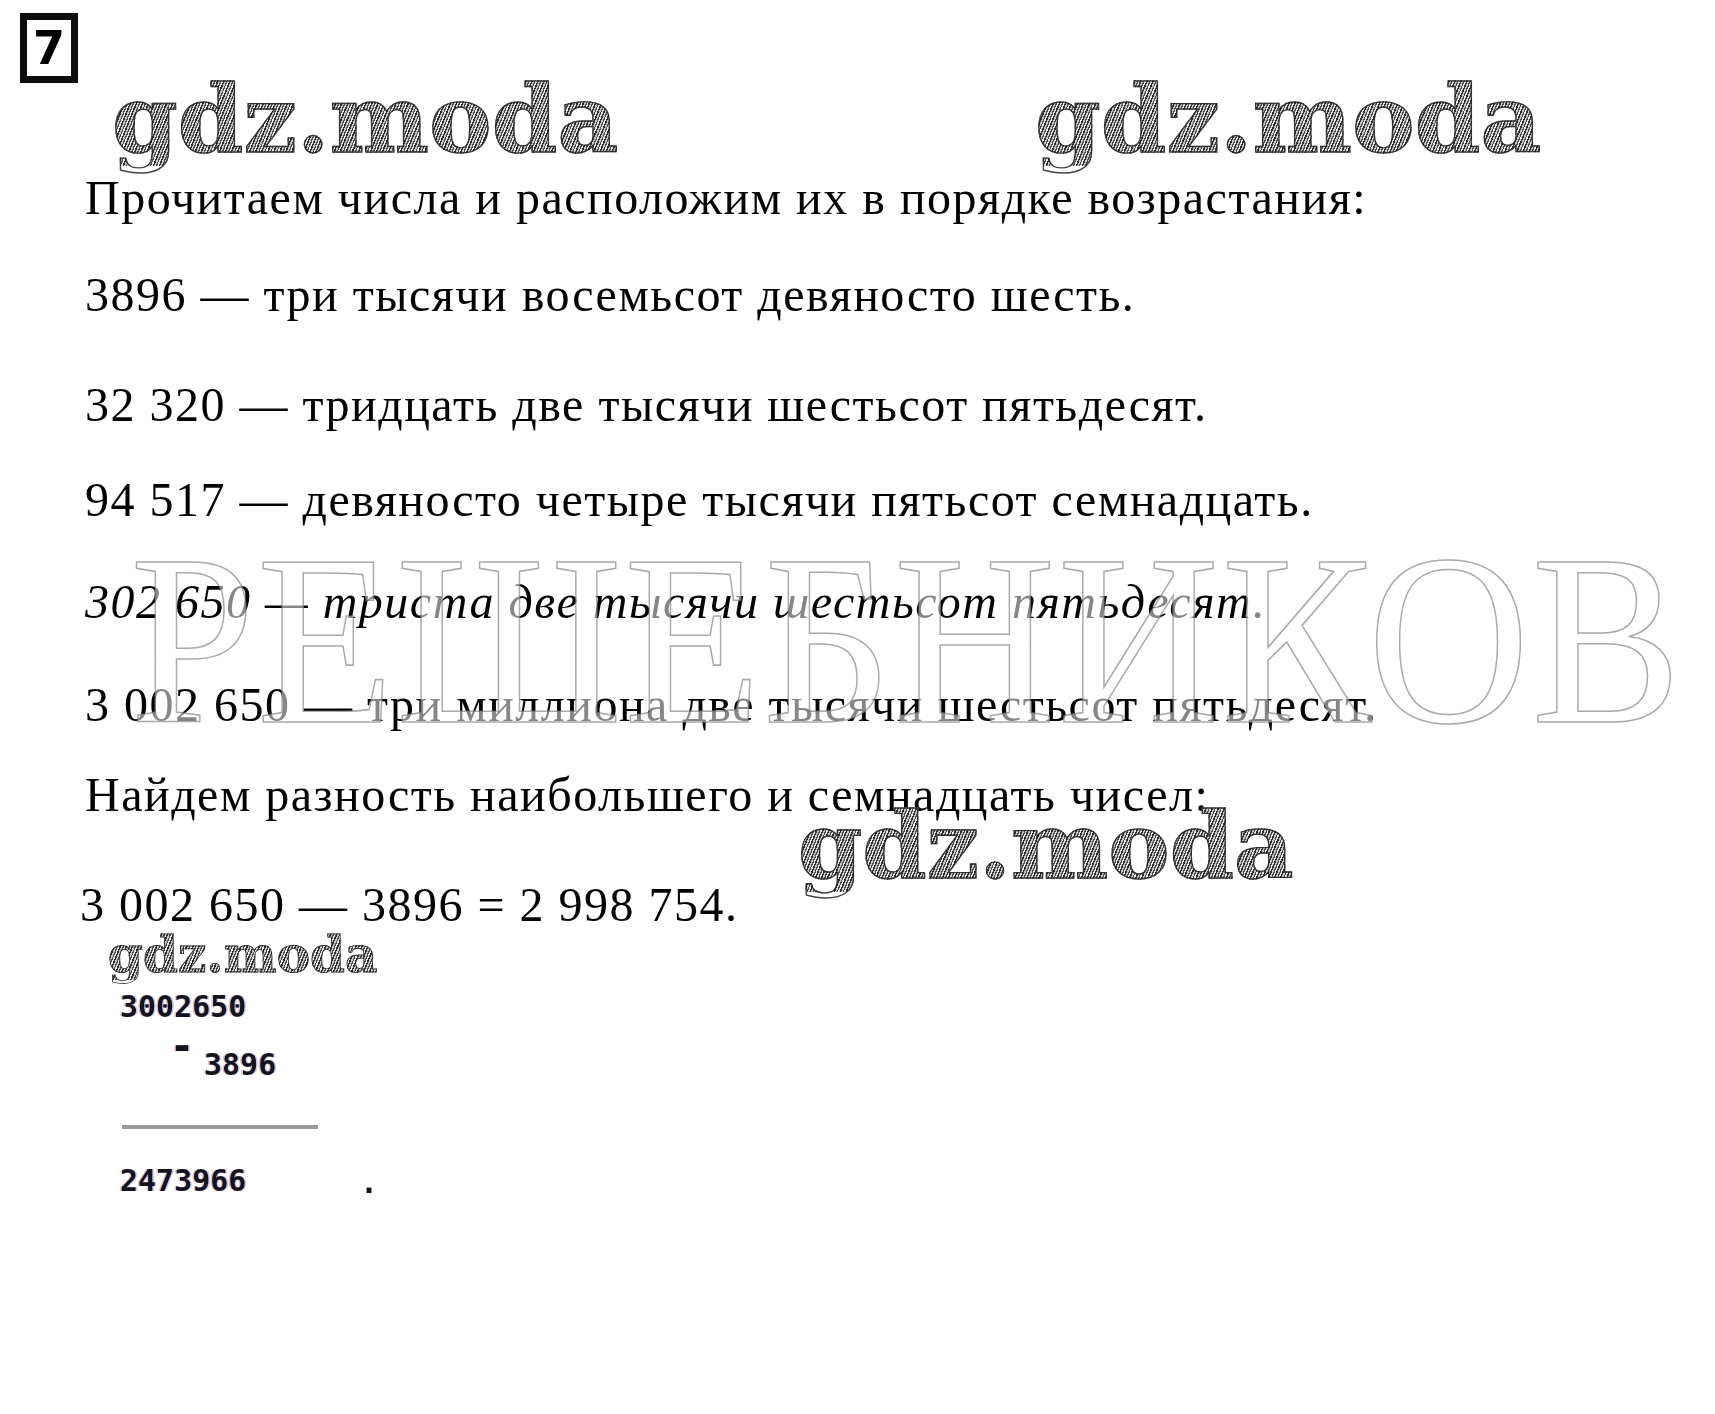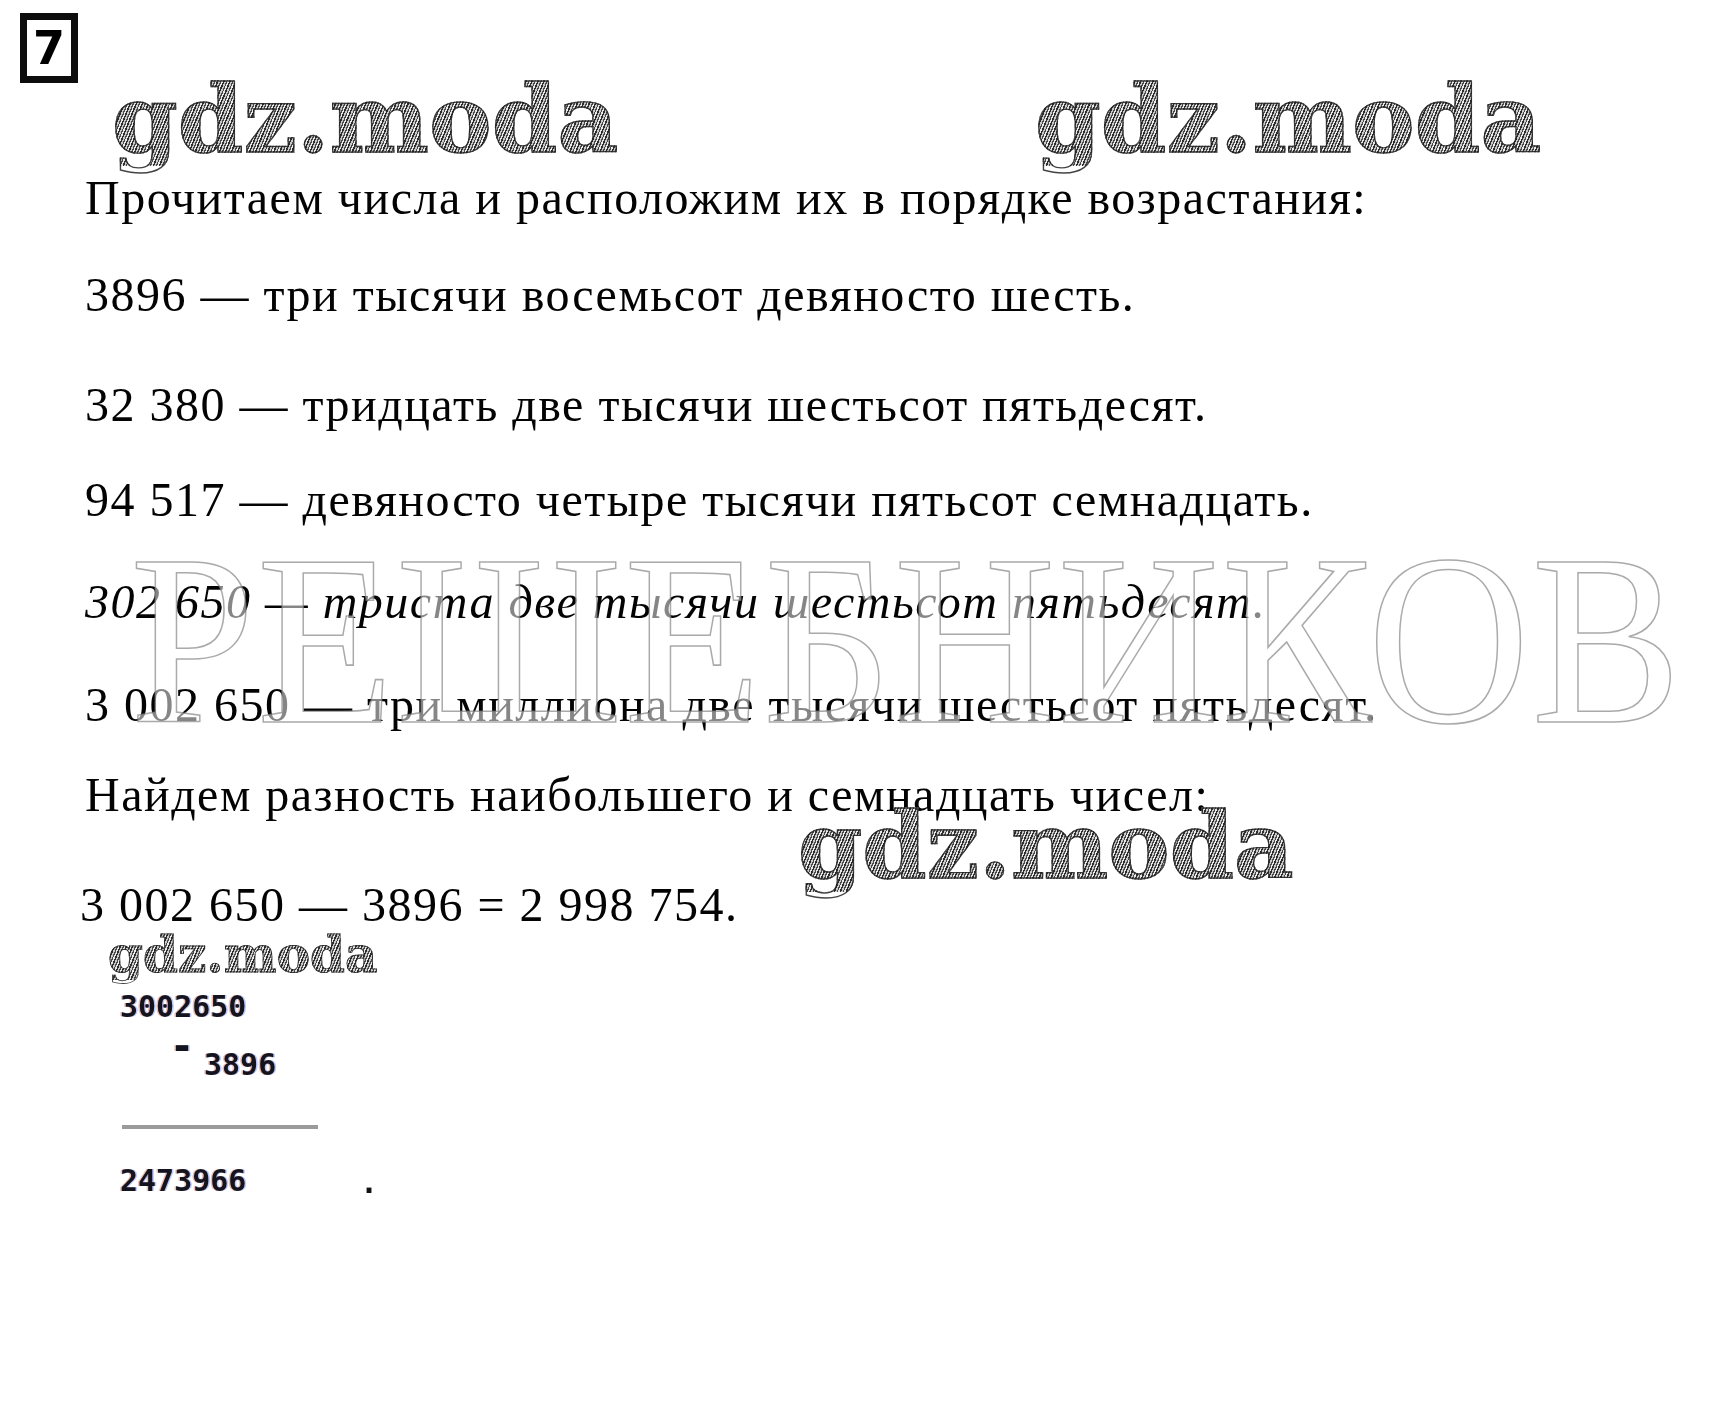--- a/index.html
+++ b/index.html
@@ -87,21 +87,21 @@
 
 <div class="page">
 
   <div class="badge">7</div>
 
   <div class="wm wm-top-left">gdz.moda</div>
   <div class="wm wm-top-right">gdz.moda</div>
 
   <div class="line l1">Прочитаем числа и расположим их в порядке возрастания:</div>
   <div class="line l2">3896 — три тысячи восемьсот девяносто шесть.</div>
-  <div class="line l3">32 380 — тридцать две тысячи шестьсот пятьдесят.</div>
+  <div class="line l3">32 320 — тридцать две тысячи шестьсот пятьдесят.</div>
   <div class="line l4">94 517 — девяносто четыре тысячи пятьсот семнадцать.</div>
   <div class="line l5">302 650 — триста две тысячи шестьсот пятьдесят.</div>
   <div class="line l6">3 002 650 — три миллиона две тысячи шестьсот пятьдесят.</div>
   <div class="line l7">Найдем разность наибольшего и семнадцать чисел:</div>
   <div class="line l8">3 002 650 — 3896 = 2 998 754.</div>
 
   <div class="ghost">РЕШЕБНИКОВ</div>
 
   <div class="wm wm-mid">gdz.moda</div>
   <div class="wm wm-small">gdz.moda</div>

